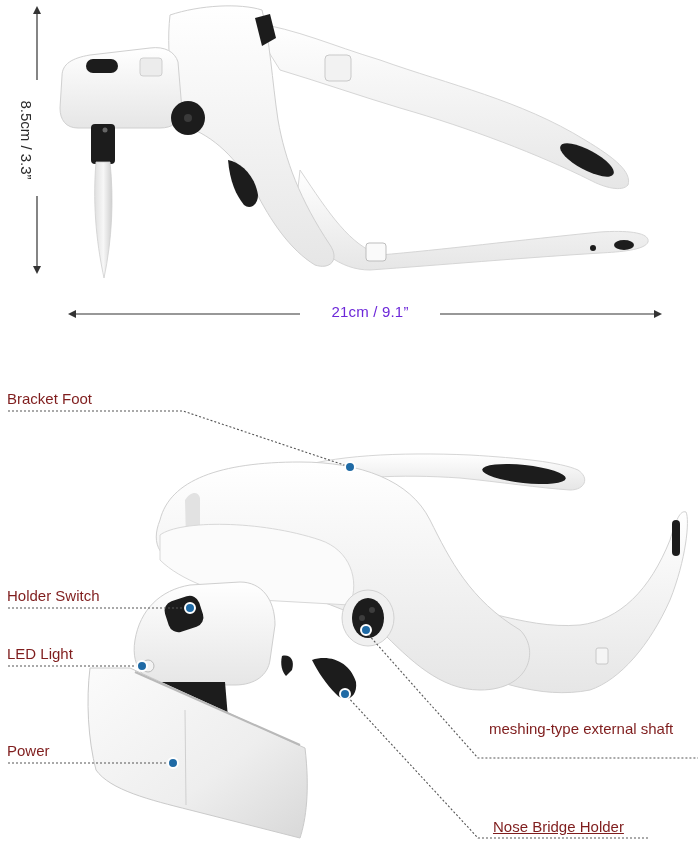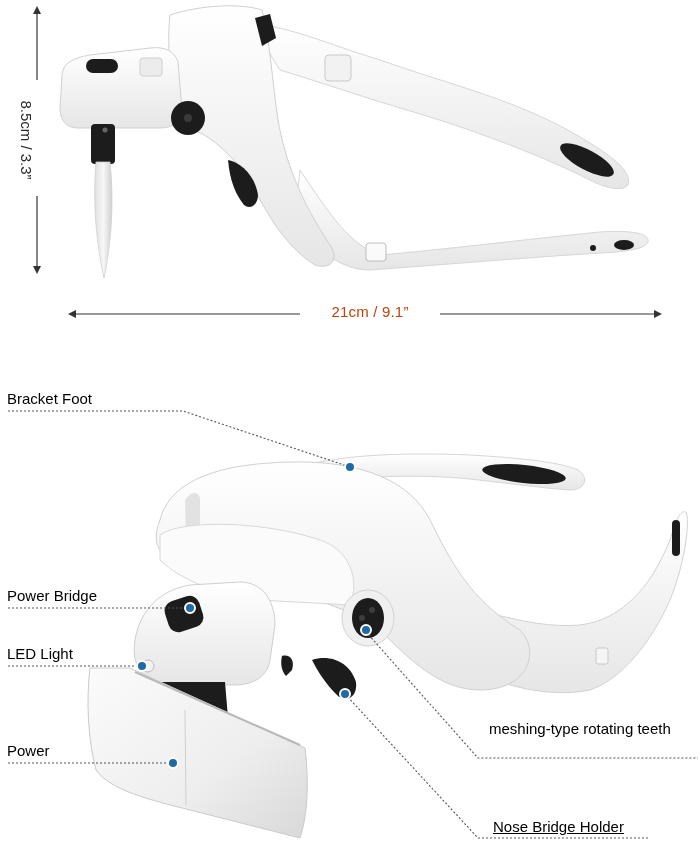--- a/index.html
+++ b/index.html
@@ -25,41 +25,41 @@
       left: 0; top: 0;
       width: 700px; height: 859px;
     }
     .dim-label-h {
       position: absolute;
       top: 303px;
       left: 300px;
       width: 140px;
       text-align: center;
       font-size: 15px;
-      color: #c2410c;
+      color: #6d28d9;
       background: #ffffff;
       letter-spacing: 0.2px;
     }
     .dim-label-v {
       position: absolute;
       left: 38px;
       top: 140px;
       transform-origin: left top;
       transform: translate(-10px, 0) rotate(90deg) translate(-70px, -7px);
       font-size: 15px;
       color: #2a2a2a;
       background: #ffffff;
       white-space: nowrap;
       width: 140px;
       text-align: center;
     }
     .callout {
       position: absolute;
       font-size: 15px;
-      color: #000000;
+      color: #7f1d1d;
       white-space: nowrap;
       line-height: 18px;
     }
     .callout.two-line {
       line-height: 18px;
     }
   </style>
 </head>
 <body>
 
@@ -181,23 +181,23 @@
       <circle cx="173" cy="763" r="5" fill="#1f6aa5" stroke="#fff" stroke-width="2"></circle>
       <circle cx="366" cy="630" r="5" fill="#1f6aa5" stroke="#fff" stroke-width="2"></circle>
       <circle cx="345" cy="694" r="5" fill="#1f6aa5" stroke="#fff" stroke-width="2"></circle>
     </g>
   </svg>
 
   <div class="dim-label-h">21cm / 9.1”</div>
   <div class="dim-label-v">8.5cm / 3.3”</div>
 
   <div class="callout" style="left:7px; top:390px;">Bracket Foot</div>
-  <div class="callout" style="left:7px; top:587px;">Power Bridge</div>
+  <div class="callout" style="left:7px; top:587px;">Holder Switch</div>
   <div class="callout" style="left:7px; top:645px;">LED Light</div>
   <div class="callout" style="left:7px; top:742px;">Power</div>
 
   <div class="callout two-line" style="left:489px; top:720px;">
-    <div>meshing-type rotating teeth</div>
+    <div>meshing-type external shaft</div>
   </div>
 
   <div class="callout" style="left:493px; top:818px;text-decoration:underline;">Nose Bridge Holder</div>
 
 </div>
 
 </body></html>

